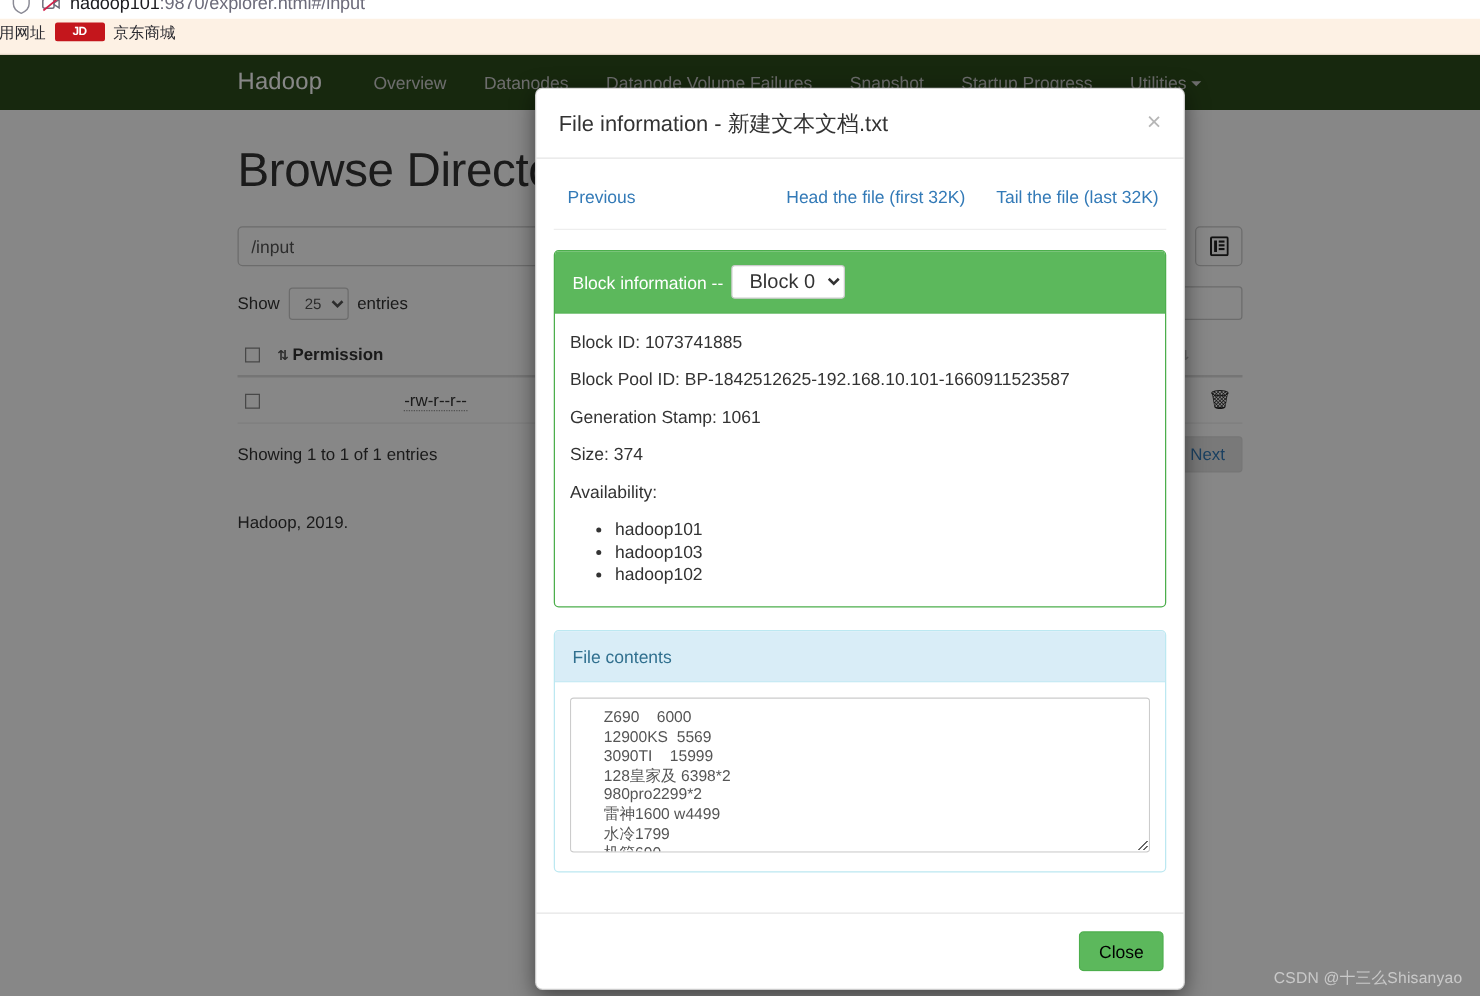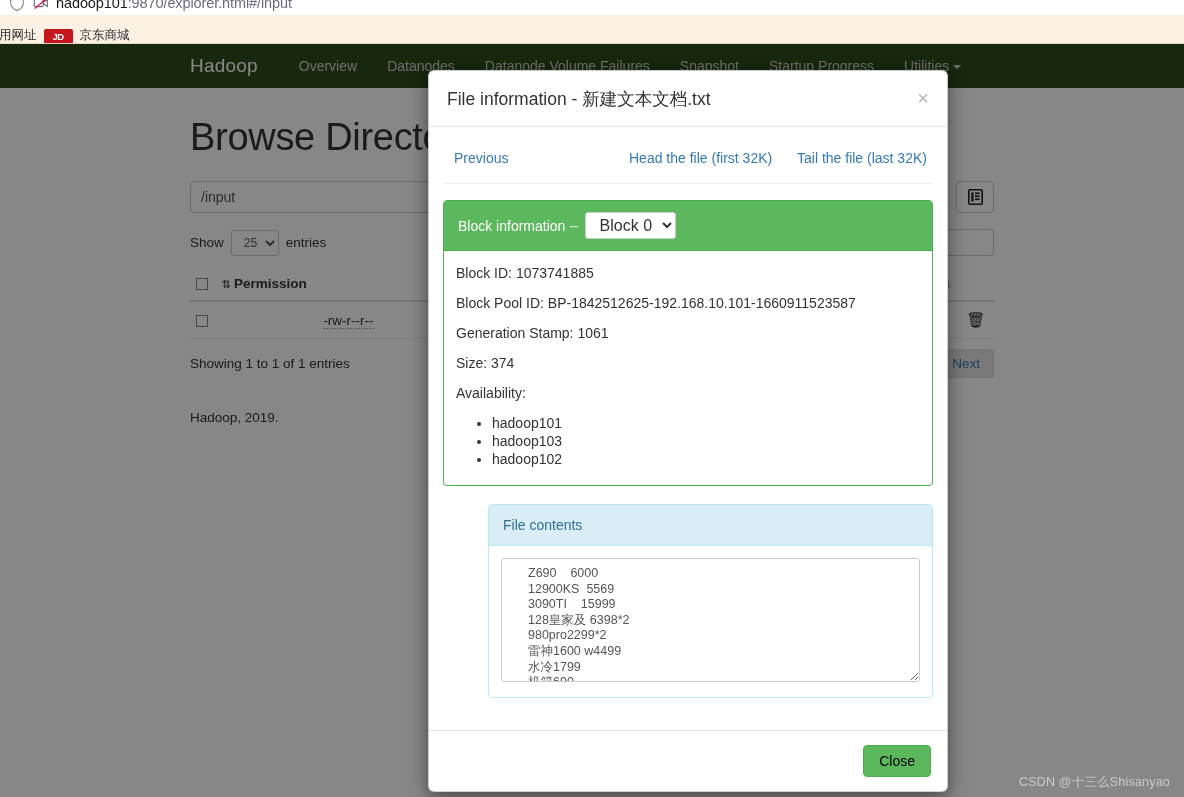--- a/index.html
+++ b/index.html
@@ -24,26 +24,26 @@
     background: #ffffff;
   }
   .chrome-icon { width: 18px; height: 18px; flex: 0 0 auto; }
   #url-text {
     font-size: 14.5px; color: #6c6b7a; white-space: nowrap;
     letter-spacing: -0.1px;
   }
   #url-text .host { color: #1b1b1f; }
   #bookmark-bar {
     position: absolute; top: 18px; left: 0; width: 1184px; height: 26px;
-    display: flex; align-items: flex-end; gap: 7px; padding-left: 0px;
+    display: flex; align-items: flex-start; gap: 7px; padding-left: 0px;
     font-size: 12.5px; color: #2c2c32;
   }
   #bm-first { margin-left: -1px; }
   .jd-badge {
-    display: inline-block; width: 29px; height: 15px; line-height: 15px;
+    display: inline-block; width: 40px; height: 15px; line-height: 15px;
     background: #c4161c; color: #fff; font-size: 9.5px; font-weight: bold;
     text-align: center; border-radius: 2px; letter-spacing: -0.5px;
   }
 
   
   #page {
     position: absolute; top: 44px; left: 0; width: 1184px; height: 753px;
     background: #ffffff;
   }
   #navbar {
@@ -175,21 +175,21 @@
   #block-select {
     margin-left: 6px; height: 27px; border: 1px solid #ccc; border-radius: 3px;
     background: #fff; color: #333; font-size: 16px; padding: 0 6px 0 10px;
     font-family: "Liberation Sans", sans-serif;
   }
   .panel-body { padding: 14px 12px 16px 12px; font-size: 14px; color: #333; }
   .panel-body p { margin: 0 0 14px 0; }
   .panel-body ul { margin: 0; padding-left: 36px; }
   .panel-body li { margin-bottom: 2px; }
 
-  .panel-info { border-color: #bce8f1; margin-left: 45px; }
+  .panel-info { border-color: #bce8f1; }
   .panel-info > .panel-heading {
     background: #d9edf7; color: #31708f; border-bottom: 1px solid #bce8f1;
     border-radius: 3px 3px 0 0; padding: 12px 14px; font-size: 14px;
   }
   .panel-info > .panel-body { padding: 12px; }
 
   #file-contents {
     width: 100%; height: 124px; border: 1px solid #ccc; border-radius: 3px;
     padding: 7px 26px; font-size: 12.5px; line-height: 15.6px; color: #555;
     font-family: "Liberation Sans", sans-serif; resize: vertical;

